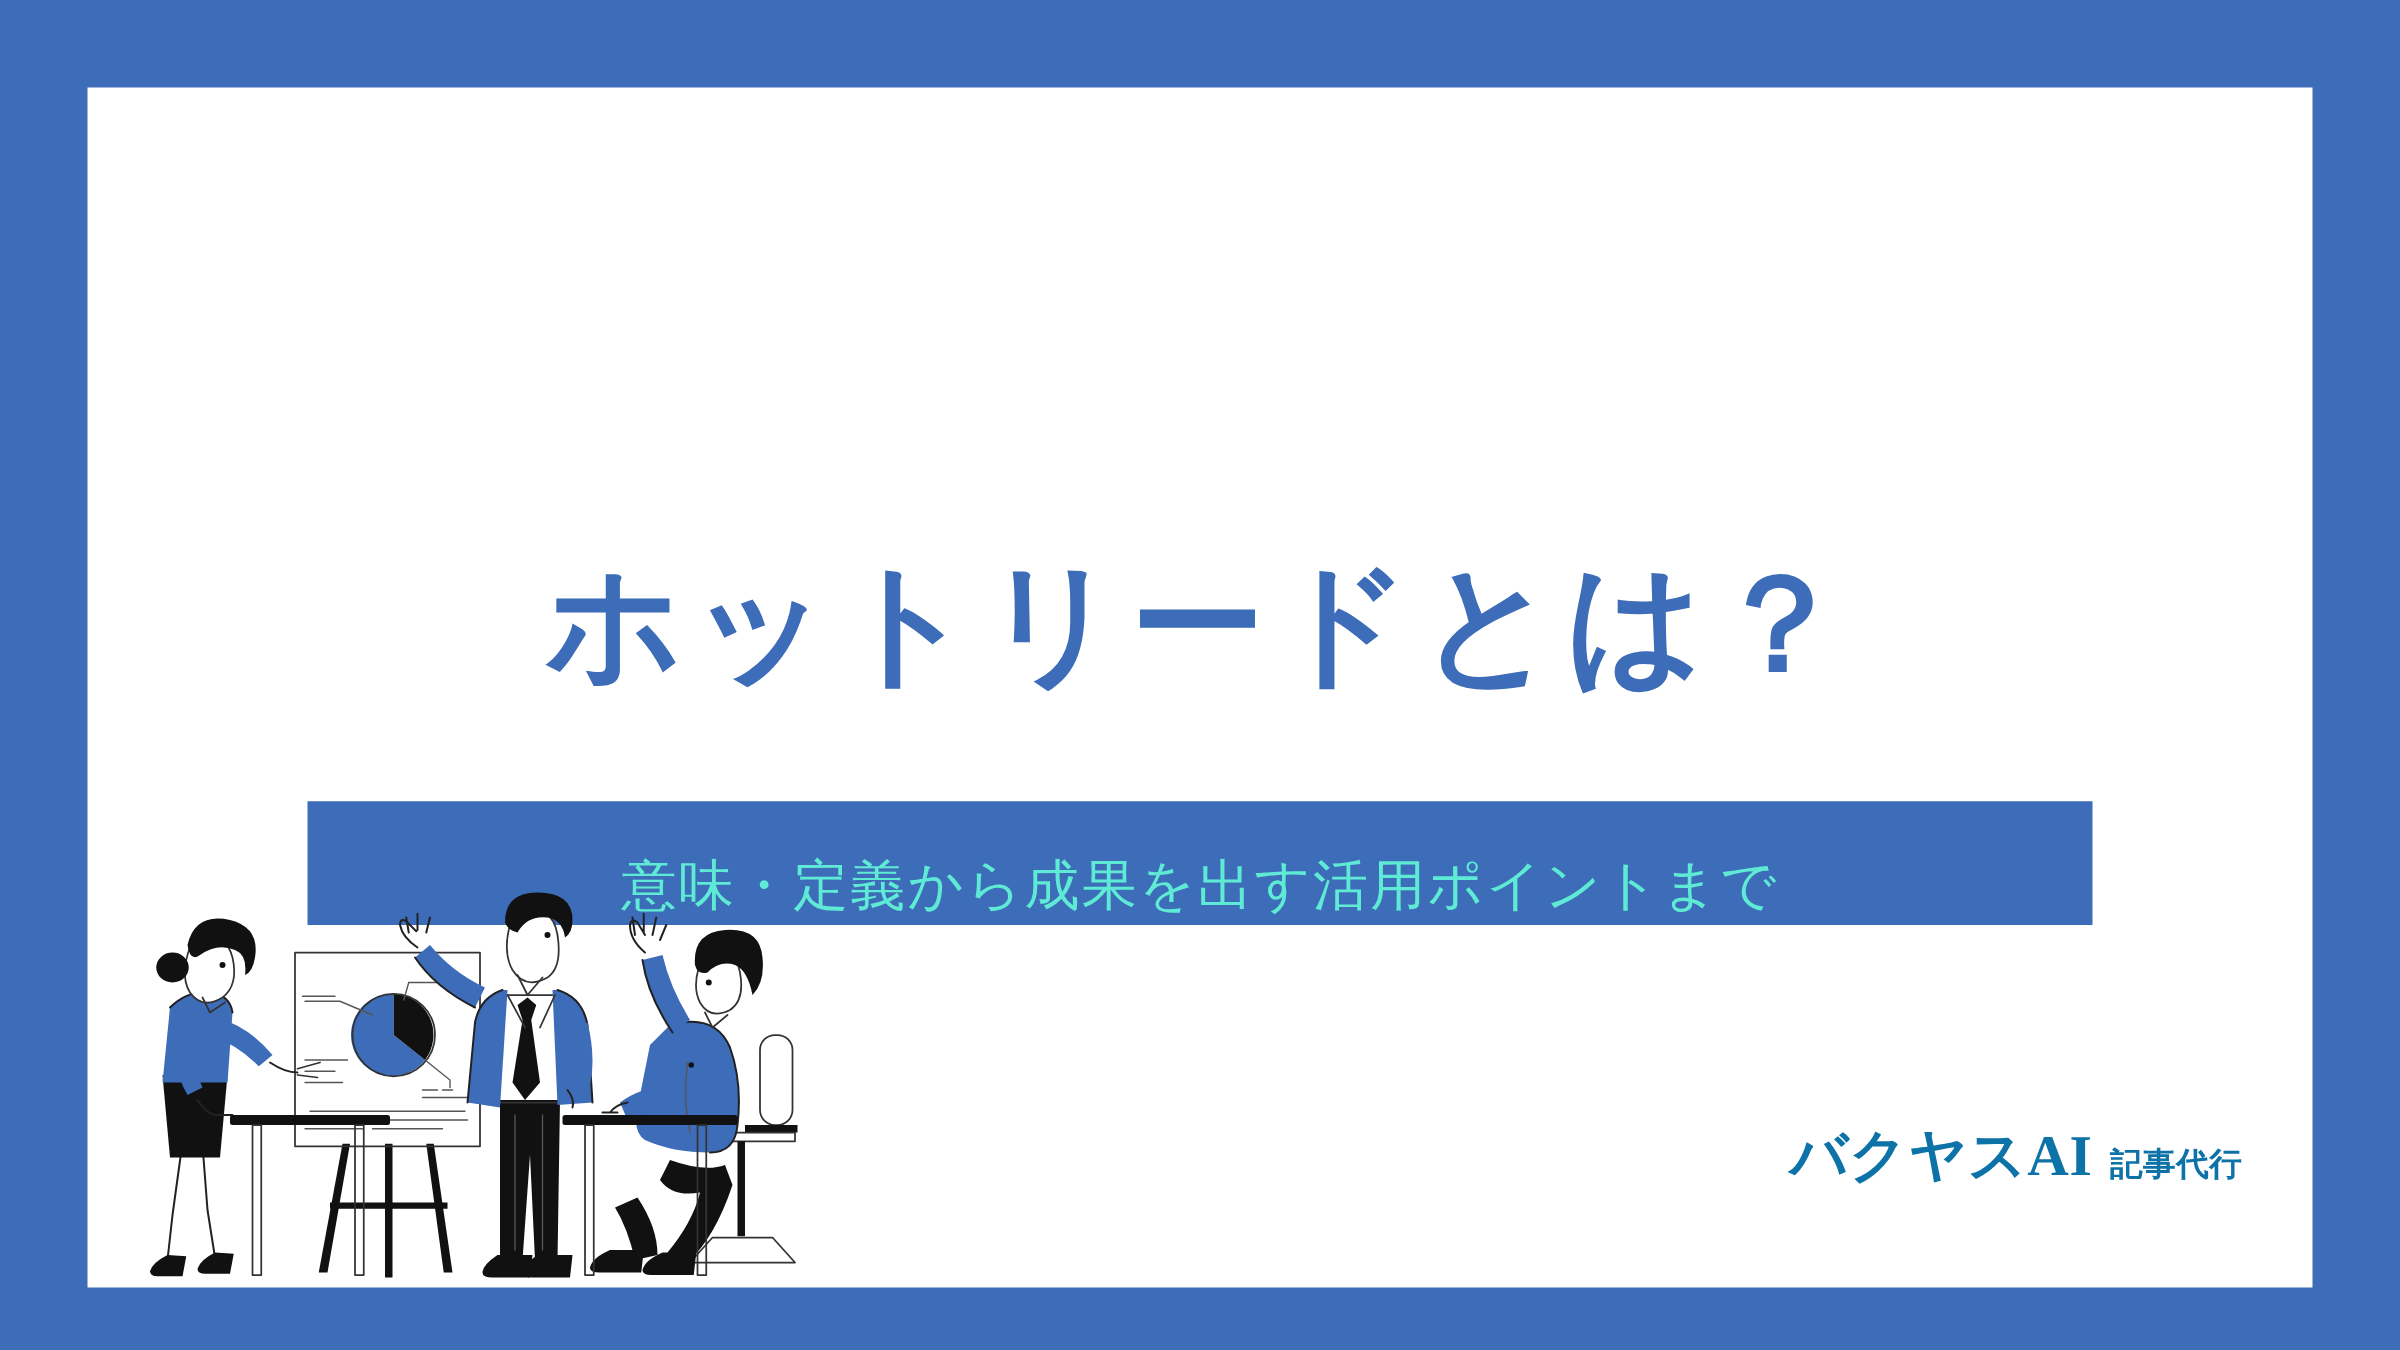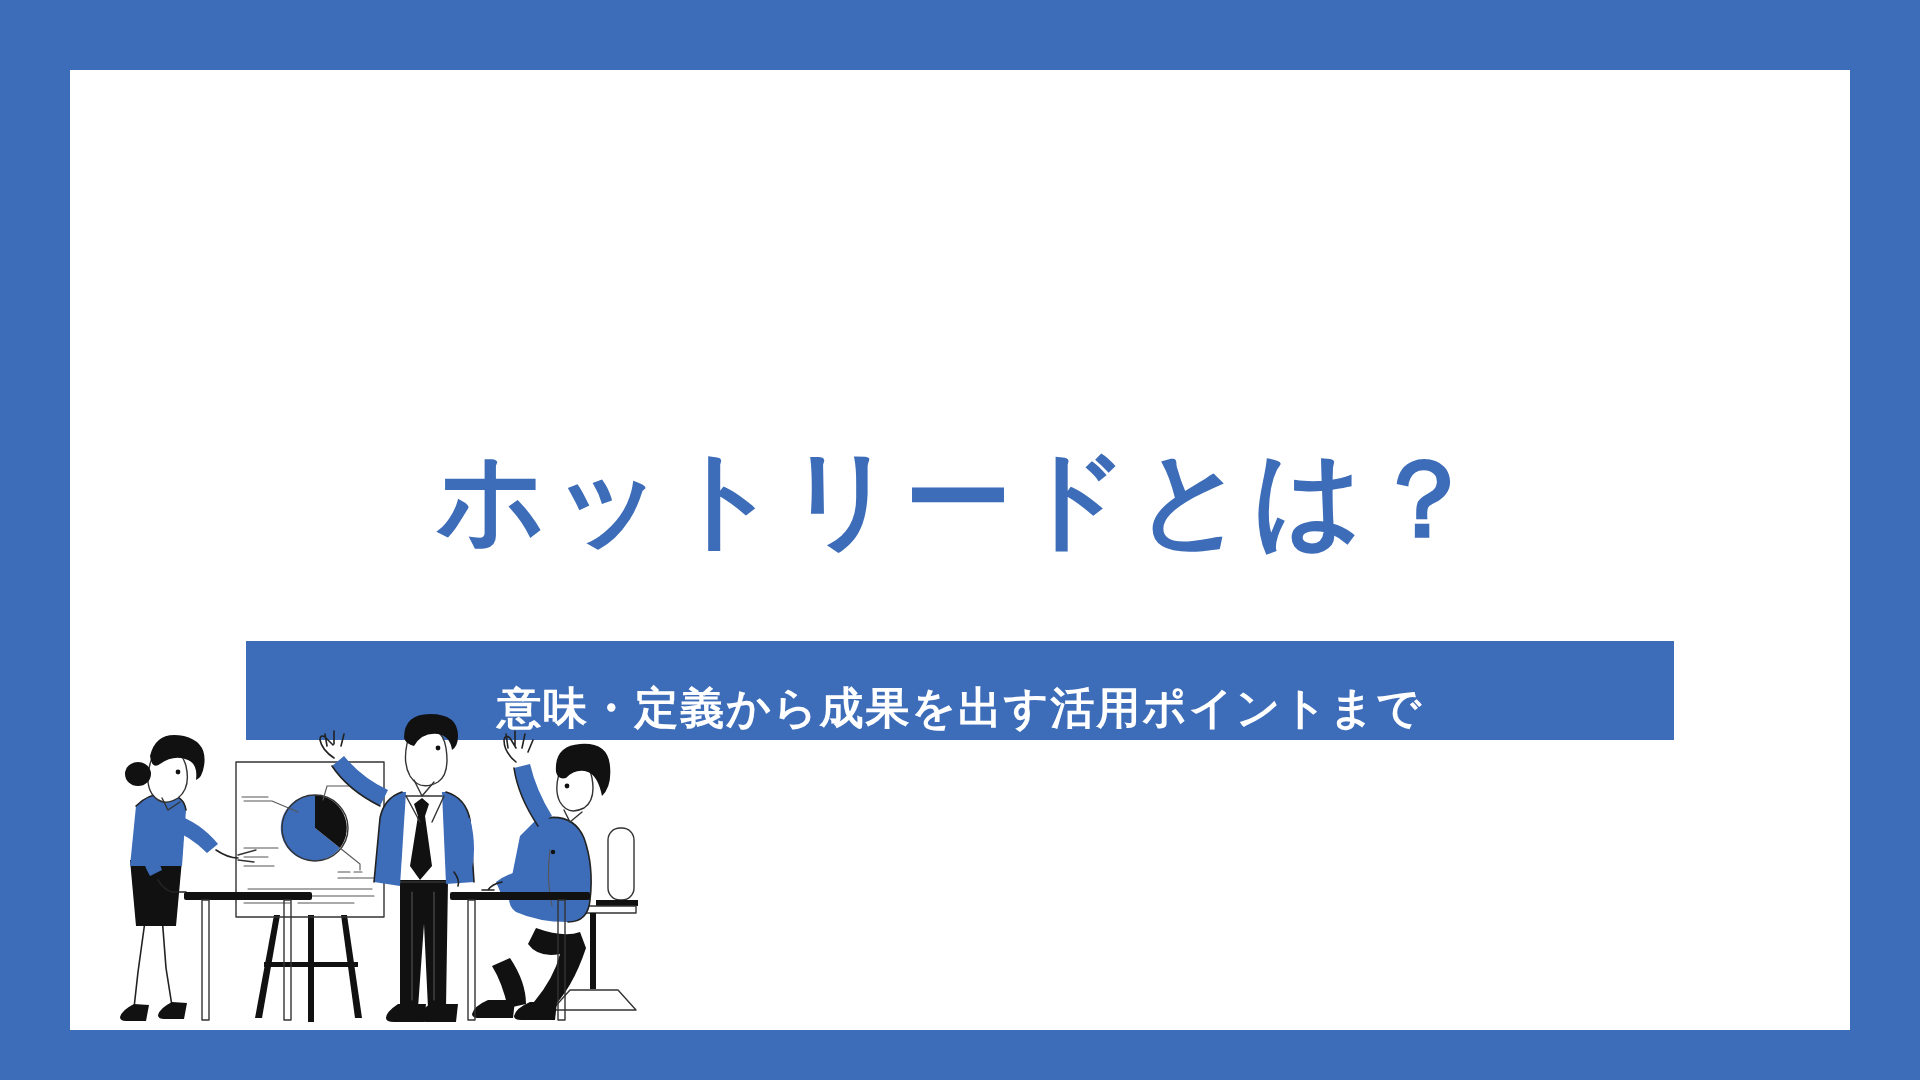--- a/index.html
+++ b/index.html
@@ -35,23 +35,23 @@
 
   
   #subtitle-bar{
     position:absolute;
     left:176px;top:571px;
     width:1428px;height:99px;
     background:#3d6cb8;
     display:flex;align-items:center;justify-content:center;
   }
   #subtitle-text{
-    color:#ffffff;
+    color:#5eead4;
     font-size:44px;
-    font-weight:700;
+    font-weight:400;
     letter-spacing:0.04em;
     white-space:nowrap;
     margin-top:36px;
   }
 
   
   #logo{
     position:absolute;
     right:56px;bottom:74px;
     display:flex;align-items:baseline;gap:14px;
@@ -79,20 +79,24 @@
 <div id="slide">
 
   <div id="card">
 
     <div id="title">ホットリードとは？</div>
 
     <div id="subtitle-bar">
       <span id="subtitle-text">意味・定義から成果を出す活用ポイントまで</span>
     </div>
 
+    <div id="logo">
+      <span id="logo-main">バクヤスAI</span>
+      <span id="logo-sub">記事代行</span>
+    </div>
 
     <div id="illustration">
       <svg viewBox="0 0 660 330" width="660" height="330">
         <defs>
           <style>
             .ink  { fill:#111111; }
             .blu  { fill:#3d6cb8; }
             .wht  { fill:#ffffff; }
             .ln   { fill:none; stroke:#333333; stroke-width:1.4; stroke-linecap:round; stroke-linejoin:round;}
             .lnt  { fill:none; stroke:#555555; stroke-width:1.1; stroke-linecap:round;}

